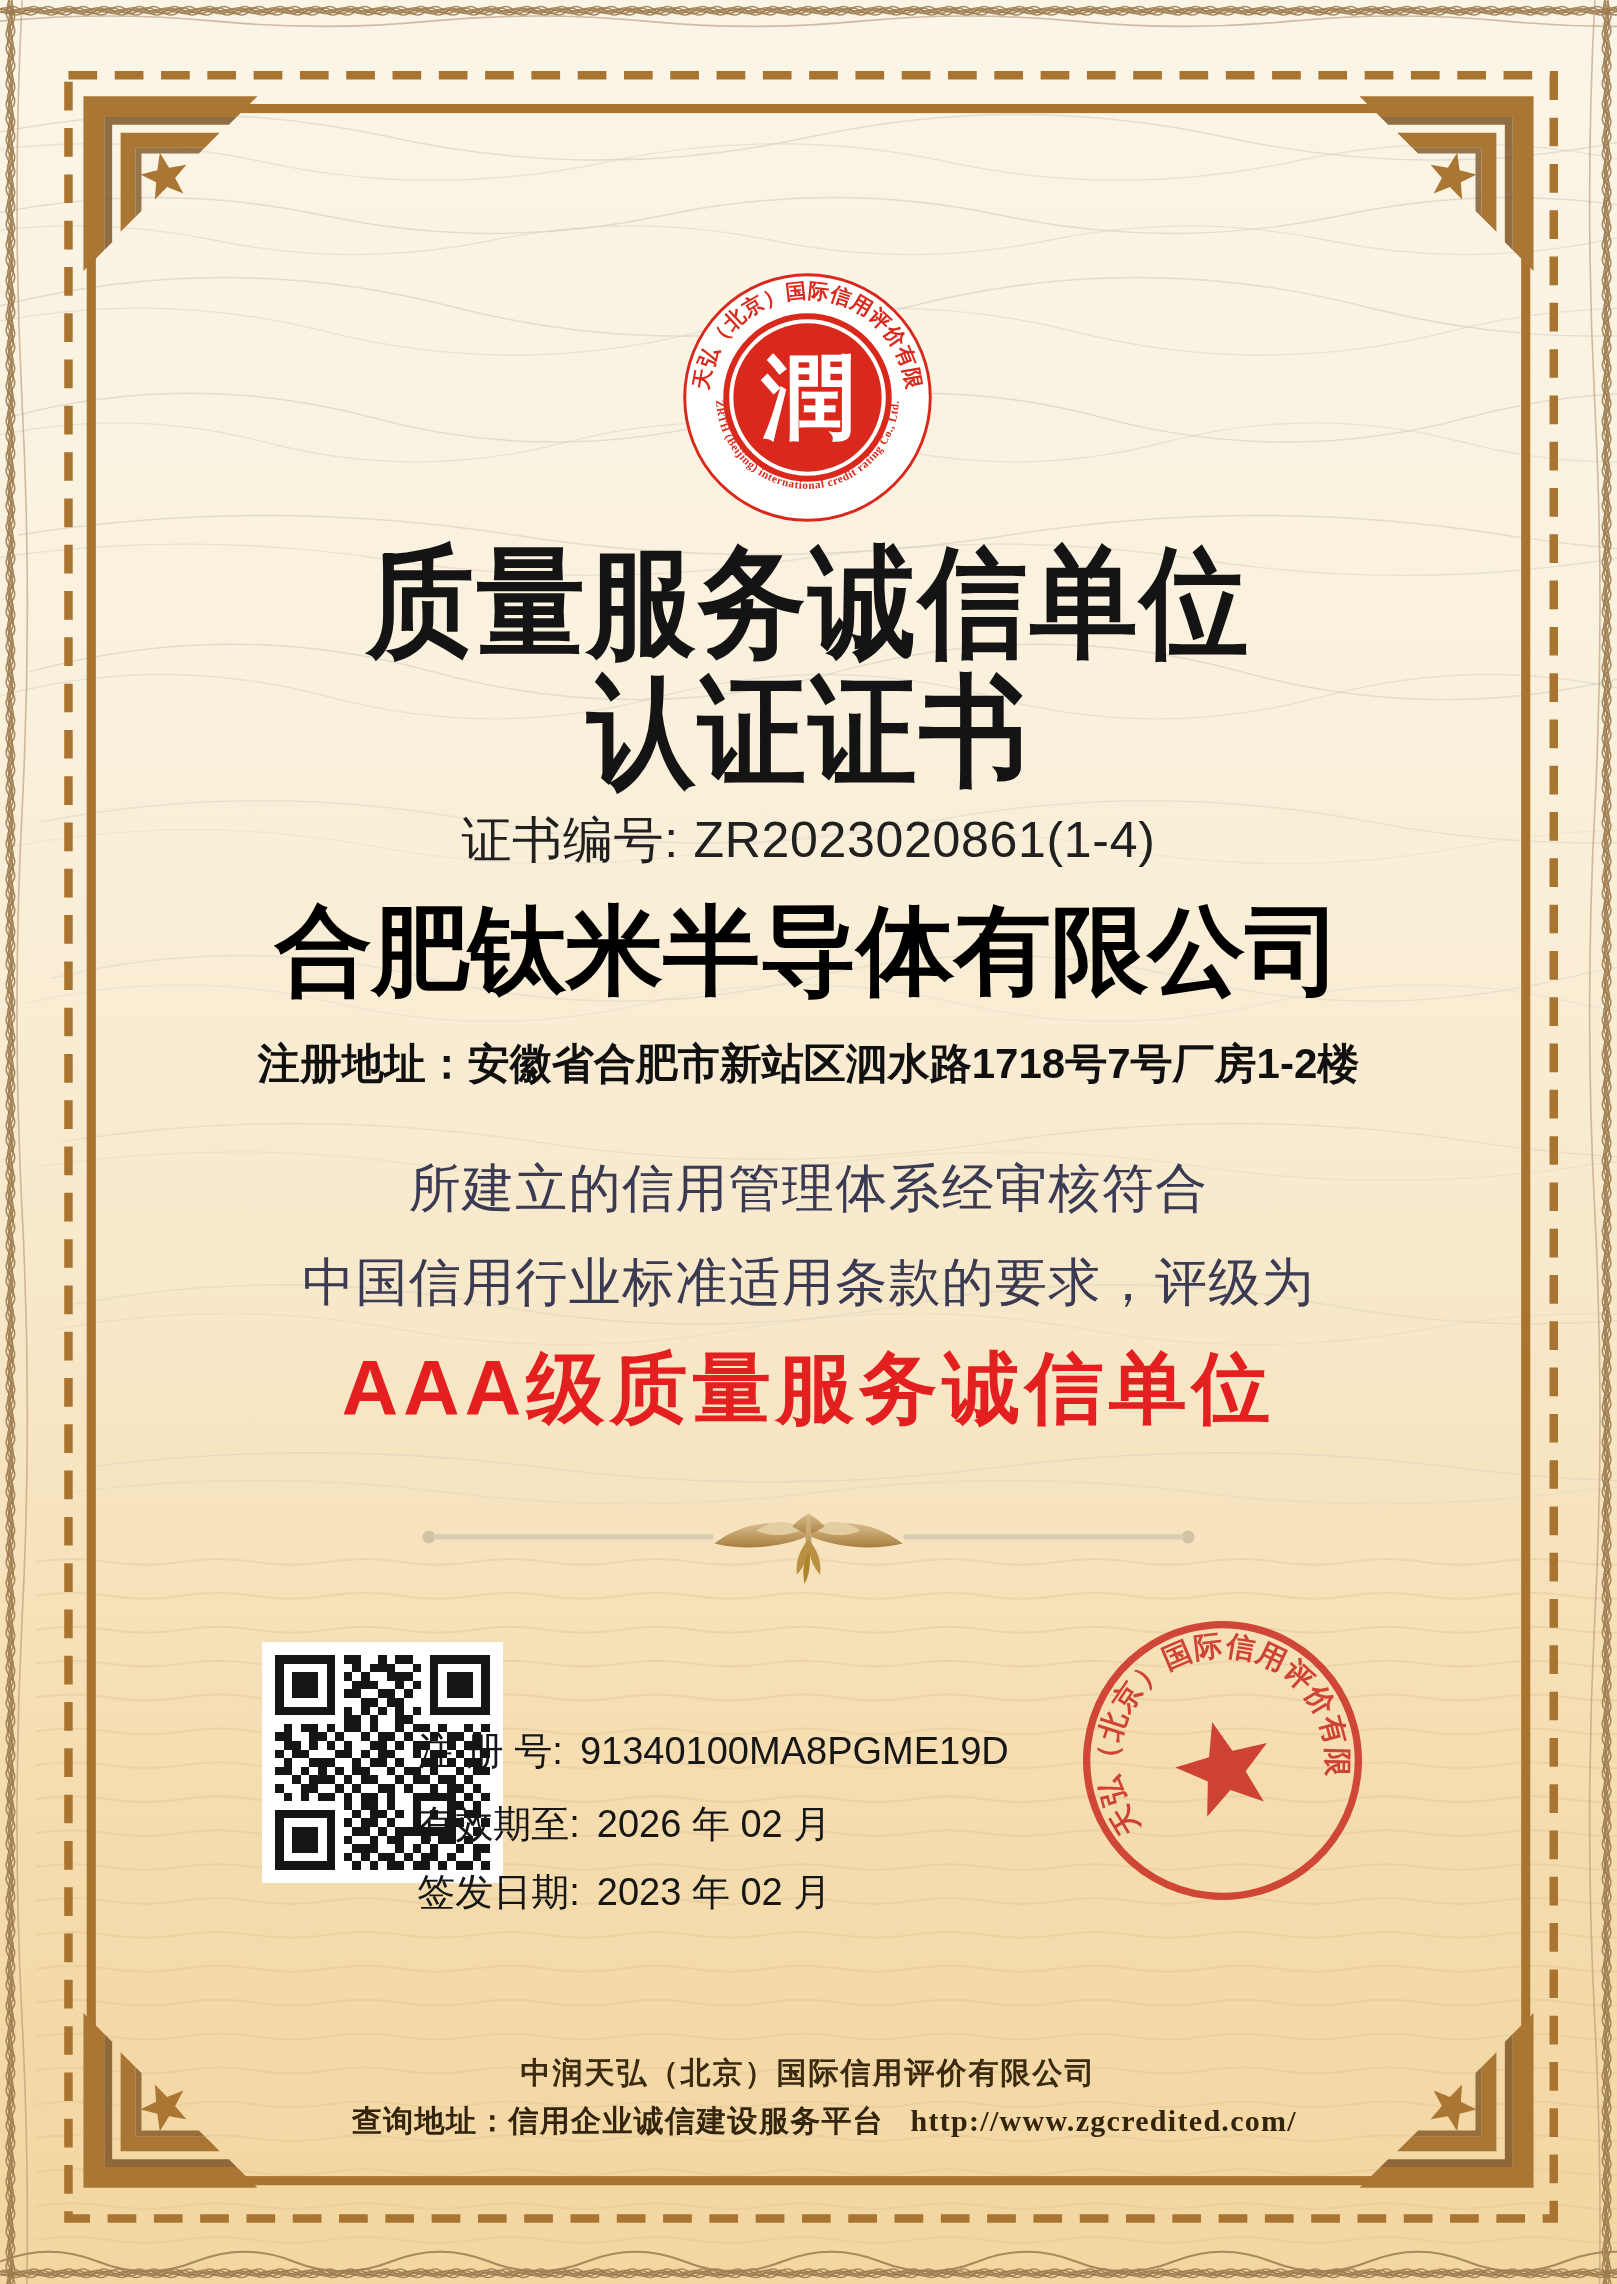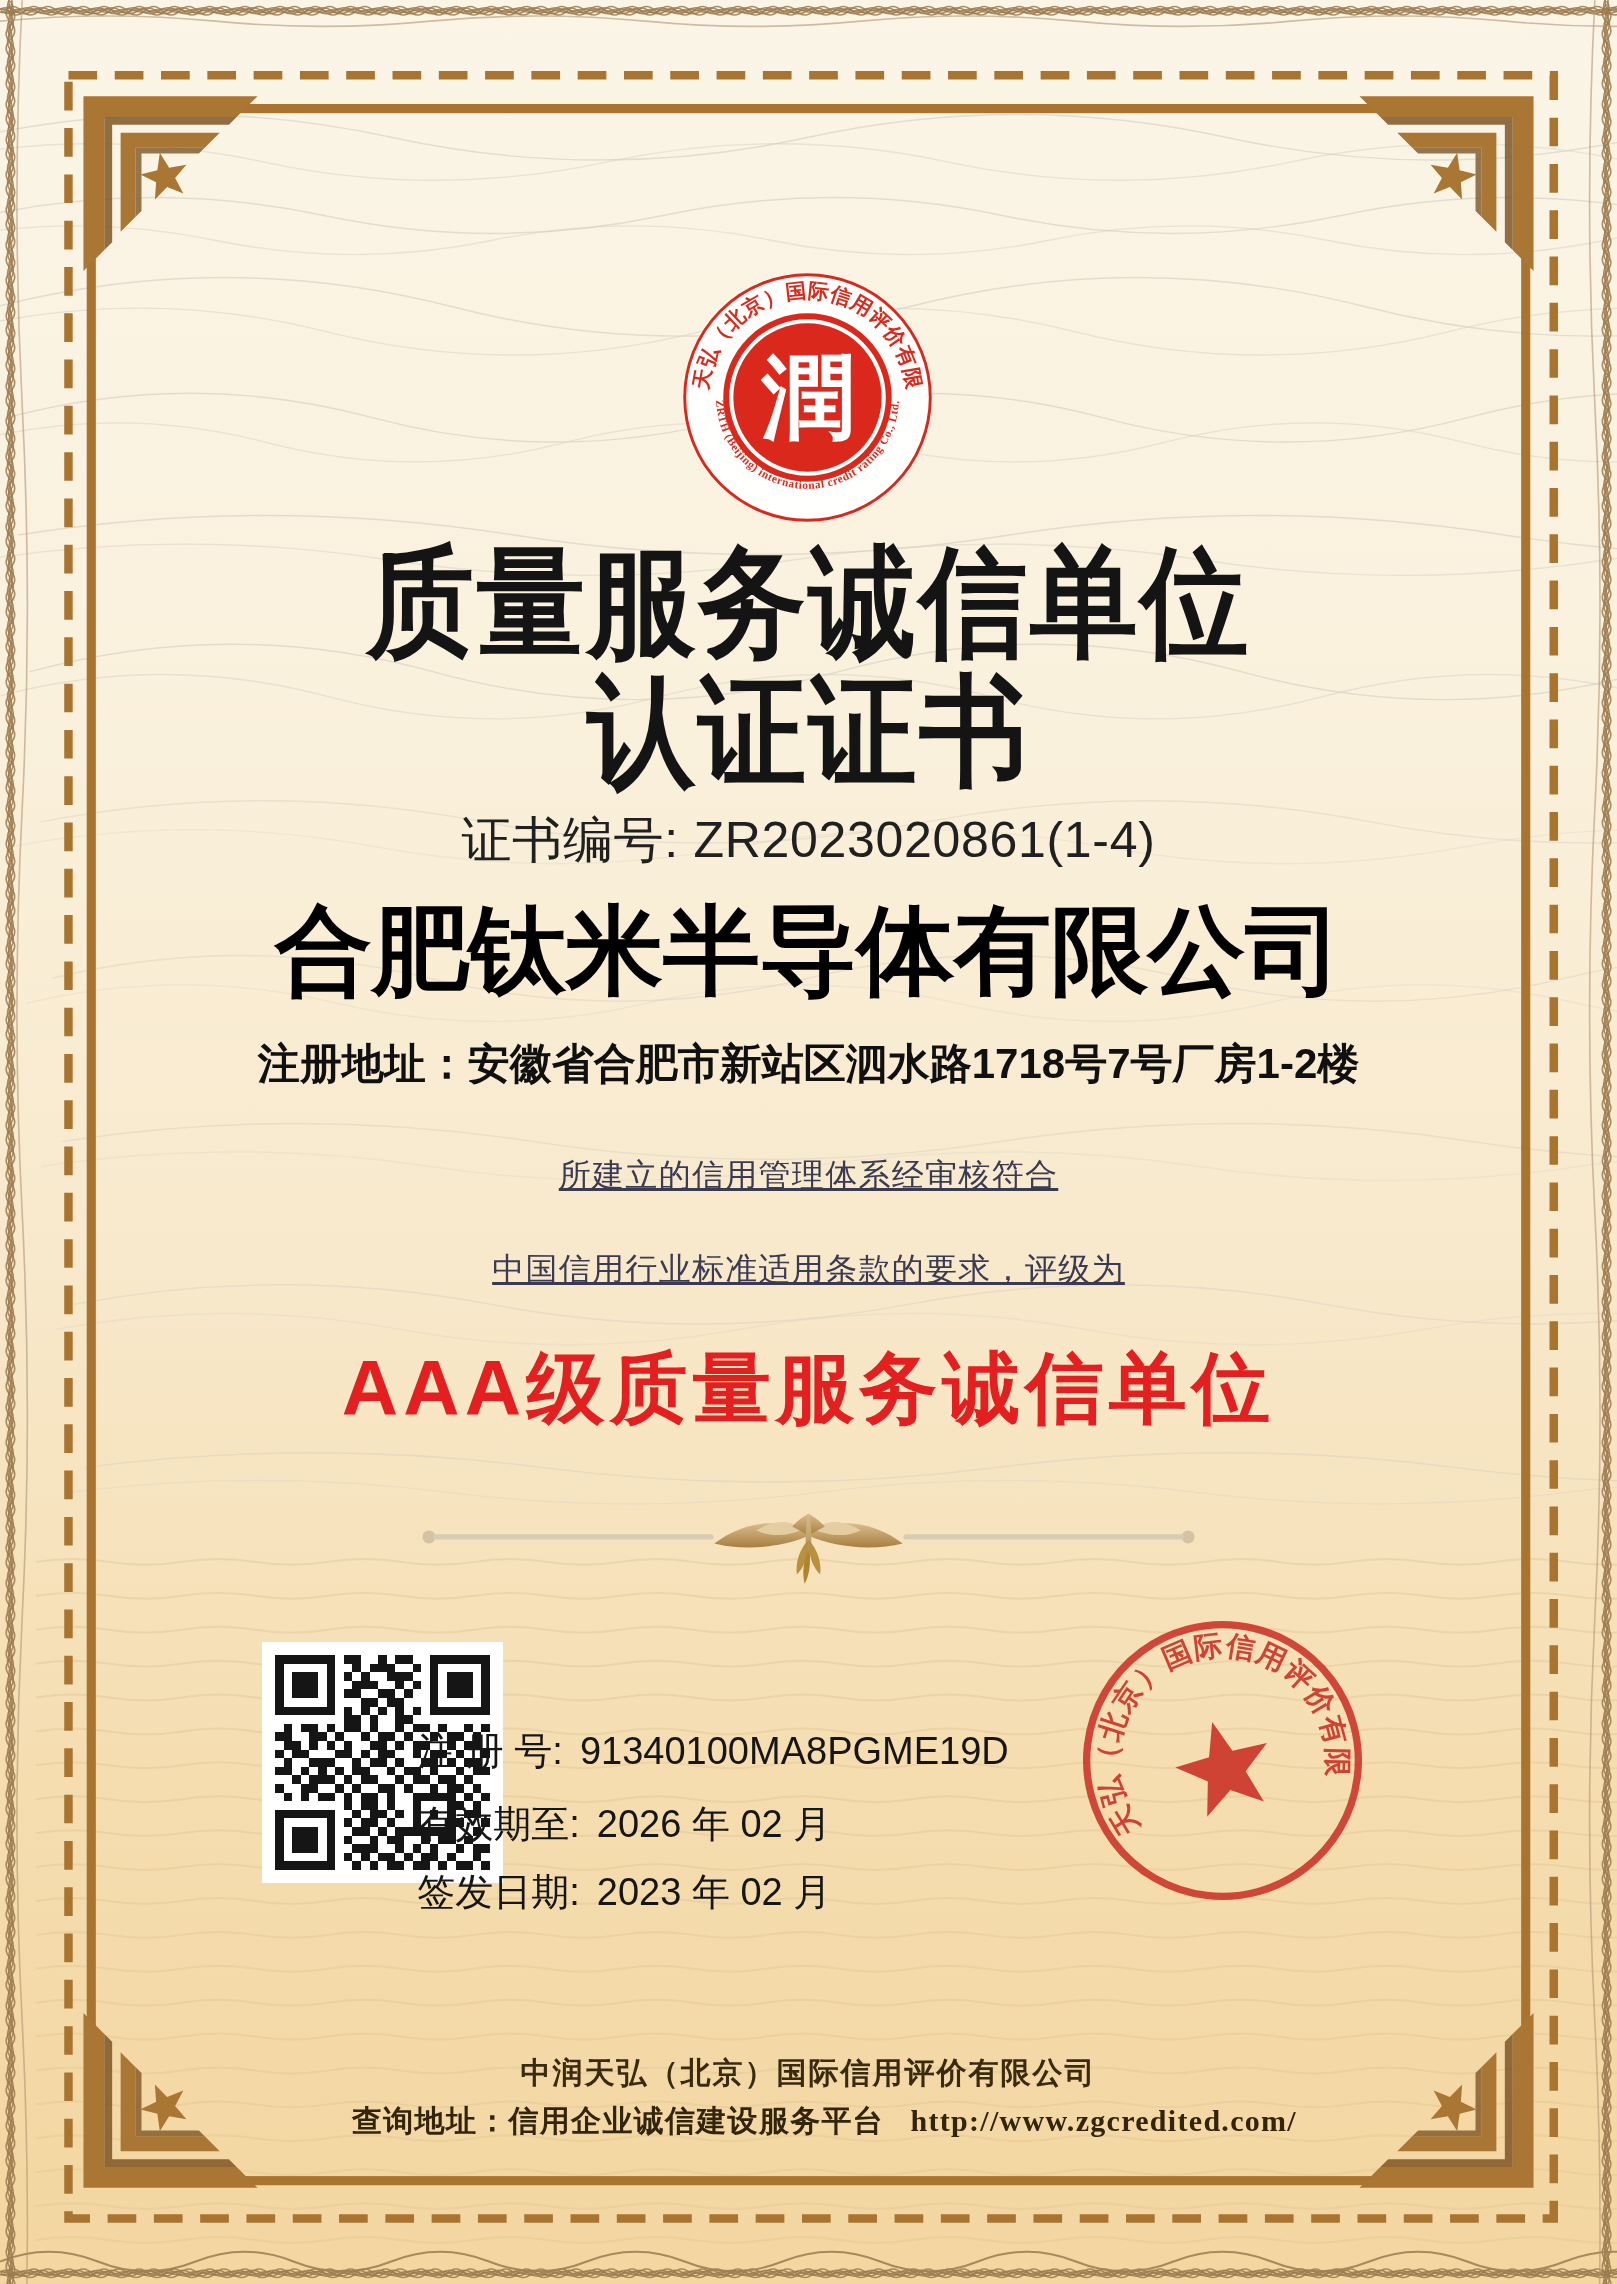--- a/index.html
+++ b/index.html
@@ -16,21 +16,21 @@
   .ctext{left:0;width:1617px;text-align:center;}
   .title{
     font-family:"Liberation Serif",serif;
     font-weight:bold;color:#141414;
     font-size:108px;line-height:1.05;letter-spacing:2.6px;
     transform:scaleY(1.12);
   }
   .certno{font-size:50px;color:#202020;font-weight:500;letter-spacing:0.7px;}
   .company{font-size:97px;font-weight:900;color:#000;letter-spacing:0px;}
   .address{font-size:42px;font-weight:700;color:#101010;}
-  .bodyline{font-size:32px;font-weight:500;color:#3a3a52;letter-spacing:1.3px;text-decoration:underline;}
+  .bodyline{font-size:52px;font-weight:500;color:#3a3a52;letter-spacing:1.3px;}
   .rating{font-size:78px;font-weight:900;color:#e3201f;letter-spacing:5.2px;}
   .fieldrow{position:absolute;left:375px;font-size:38px;color:#161616;white-space:pre;}
   .fieldrow .lab{font-weight:500;}
   .fieldrow .val{margin-left:17px;}
   .footer1{font-family:"Liberation Serif",serif;font-size:30px;font-weight:600;color:#3a2a10;letter-spacing:2px;}
   .footer2{font-family:"Liberation Serif",serif;font-size:30px;font-weight:600;color:#33240d;letter-spacing:1.3px;white-space:pre;}
   .seal-wrap{left:677px;top:267px;width:261px;height:261px;}
   .stamp-wrap{left:1076px;top:1614px;width:293px;height:293px;transform:rotate(-15deg);opacity:.92;}
   .qr{left:262px;top:1642px;width:241px;height:241px;background:#fff;box-sizing:border-box;padding:13px;}
   .qr-grid{width:215px;height:215px;display:grid;grid-template-columns:repeat(25,1fr);grid-template-rows:repeat(25,1fr);}

